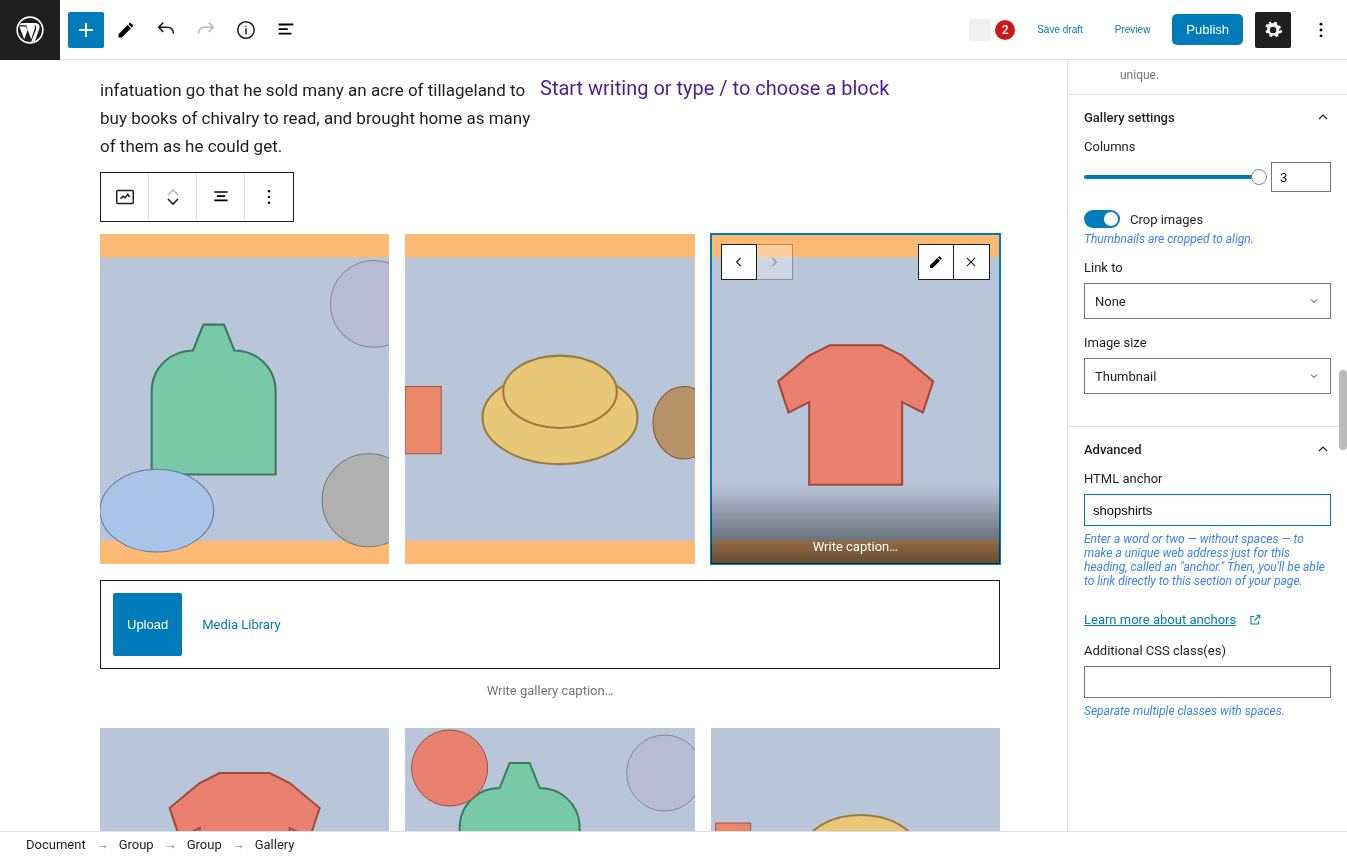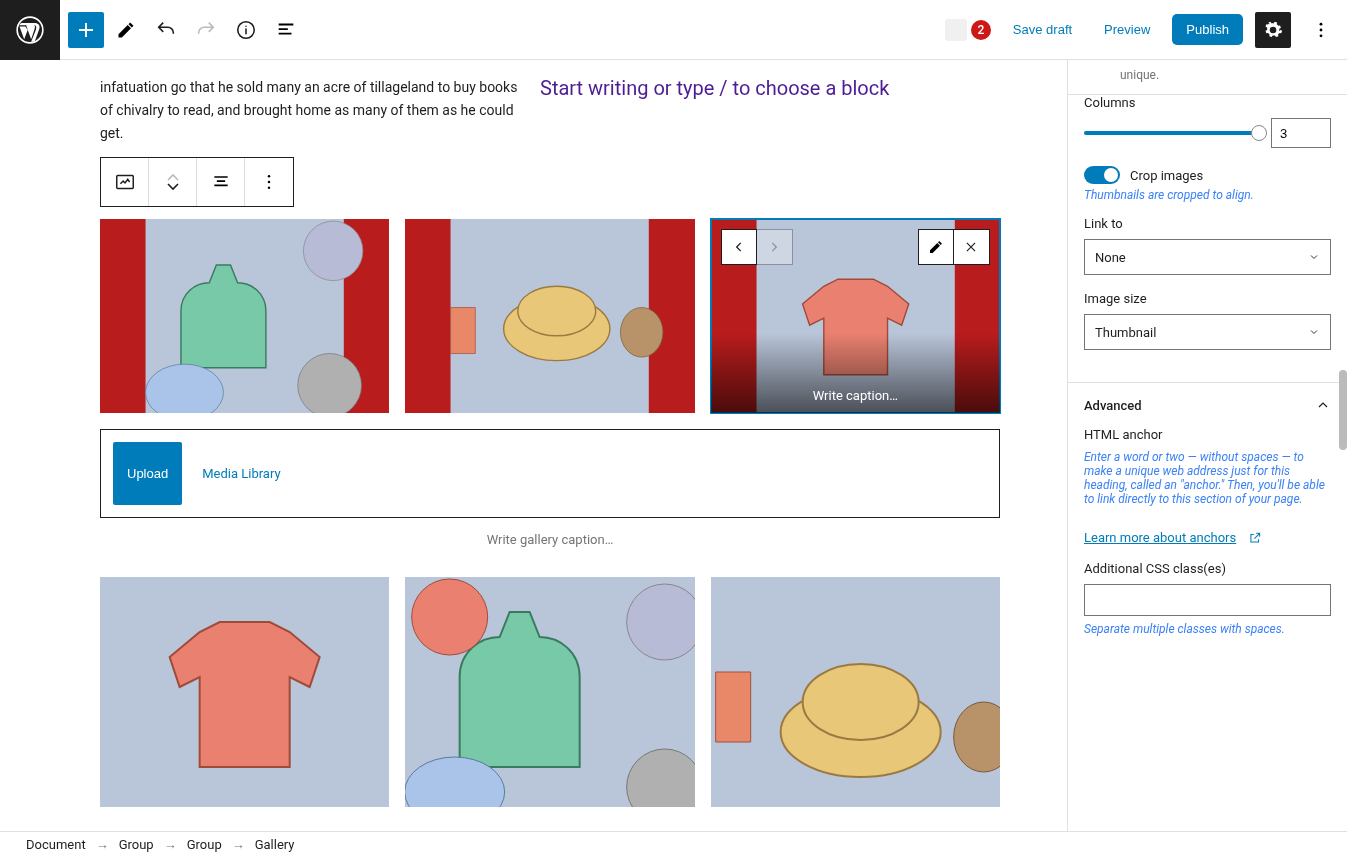--- a/index.html
+++ b/index.html
@@ -8,37 +8,37 @@
 .wp-logo { width: 60px; height: 60px; background: #1e1e1e; display: flex; align-items: center; justify-content: center; margin-left: -8px; }
 .wp-logo svg { width: 28px; height: 28px; fill: #fff; }
 .top-left { display: flex; align-items: center; gap: 4px; margin-left: 8px; }
 .icon-btn { width: 36px; height: 36px; display: flex; align-items: center; justify-content: center; border: none; background: transparent; border-radius: 2px; cursor: pointer; }
 .add-btn { background: #007cba; color: #fff; border-radius: 2px; }
 .add-btn svg { fill: #fff; }
 .top-right { margin-left: auto; display: flex; align-items: center; gap: 12px; }
 .badge-area { display: flex; align-items: center; gap: 4px; }
 .badge-icon { width: 22px; height: 22px; background: #f0f0f0; border-radius: 3px; }
 .badge-count { background: #cc1818; color: #fff; border-radius: 50%; width: 20px; height: 20px; display: flex; align-items: center; justify-content: center; font-size: 12px; font-weight: 500; }
-.link-btn { color: #007cba; background: none; border: none; font-size: 13px; cursor: pointer; padding: 6px 10px; }
+.link-btn { color: #007cba; background: none; border: none; font-size: 10px; cursor: pointer; padding: 6px 10px; }
 .publish-btn { background: #007cba; color: #fff; border: none; padding: 8px 14px; border-radius: 5px; font-size: 13px; cursor: pointer; }
 .settings-btn { background: #1e1e1e; color: #fff; width: 36px; height: 36px; border: none; display: flex; align-items: center; justify-content: center; border-radius: 2px; }
 .settings-btn svg { fill: #fff; }
 
 .main { display: flex; height: calc(100vh - 60px - 26px); }
 .editor { flex: 1; overflow-y: auto; padding: 0 40px 40px 40px; position: relative; }
 .editor-content { max-width: 960px; margin: 0; padding-left: 60px; }
-.paragraph { font-size: 14px; line-height: 1.65; color: #1e1e1e; margin-top: 16px; width: 48%; }
+.paragraph { font-size: 17px; line-height: 1.65; color: #1e1e1e; margin-top: 16px; width: 48%; }
 .prompt { color: #4c1d95; font-size: 20px; position: absolute; left: 540px; top: 16px; }
 
 .block-toolbar { display: inline-flex; border: 1px solid #1e1e1e; margin-top: 12px; background: #fff; }
 .block-toolbar .tb-btn { width: 48px; height: 48px; display: flex; align-items: center; justify-content: center; border: none; background: #fff; border-right: 1px solid #ddd; }
 .block-toolbar .tb-btn:last-child { border-right: none; }
 
 .gallery-row { display: flex; gap: 16px; margin-top: 12px; }
-.gallery-item { flex: 1; background: #b91c1c; height: 194px; position: relative; }
+.gallery-item { flex: 1; background: #fdba74; height: 330px; position: relative; }
 .gallery-item.selected { outline: 2px solid #007cba; outline-offset: -1px; }
 .item-toolbar { position: absolute; top: 10px; display: flex; }
 .item-toolbar.left { left: 10px; }
 .item-toolbar.right { right: 10px; }
 .item-toolbar button { width: 36px; height: 36px; border: 1px solid #1e1e1e; background: #fff; display: flex; align-items: center; justify-content: center; }
 .item-toolbar button:not(:first-child) { border-left: none; }
 .caption-overlay { position: absolute; bottom: 0; left: 0; right: 0; height: 80px; background: linear-gradient(transparent, rgba(0,0,0,0.6)); display: flex; align-items: flex-end; justify-content: center; padding-bottom: 10px; color: #fff; font-size: 13px; }
 
 .upload-bar { border: 1px solid #1e1e1e; margin-top: 16px; padding: 12px; display: flex; align-items: center; gap: 20px; }
 .upload-btn { background: #007cba; color: #fff; border: none; padding: 24px 14px; border-radius: 2px; font-size: 13px; }
@@ -263,20 +263,26 @@
               <ellipse cx="268" cy="160" rx="30" ry="35" fill="#b8936a" stroke="#7a5a3a"></ellipse>
             </svg>
           </div>
       </div>
     </div>
   </div>
 
   <div class="sidebar">
     <div class="sb-note">unique.</div>
     <div class="sb-section">
+      <div class="sb-header">
+        <span>Gallery settings</span>
+        <svg width="16" height="16" viewBox="0 0 24 24">
+            <path d="M6 15l6-6 6 6" fill="none" stroke="#1e1e1e" stroke-width="1.8"></path>
+          </svg>
+      </div>
       <div class="sb-body">
         <label class="sb-label">Columns</label>
         <div class="slider-row">
           <div class="slider">
               <div class="slider-fill"></div>
               <div class="slider-thumb"></div>
             </div>
           <input class="num-input" value="3" style="">
         </div>
         <div class="toggle-row">
@@ -302,20 +308,21 @@
     </div>
     <div class="sb-section">
       <div class="sb-header">
         <span>Advanced</span>
         <svg width="16" height="16" viewBox="0 0 24 24">
             <path d="M6 15l6-6 6 6" fill="none" stroke="#1e1e1e" stroke-width="1.8"></path>
           </svg>
       </div>
       <div class="sb-body">
         <label class="sb-label">HTML anchor</label>
+        <input class="text-input" value="shopshirts" style="">
         <div class="help-text" style="font-style:italic">Enter a word or two — without spaces — to make a unique web address just for this heading, called an "anchor." Then, you'll be able to link directly to this section of your page.</div>
         <a class="link-more">
           <span>Learn more about anchors</span>
           <svg width="14" height="14" viewBox="0 0 24 24" fill="none" stroke="#007cba" stroke-width="1.8">
               <path d="M14 4h6v6M20 4l-9 9M18 14v5H5V6h5"></path>
             </svg>
         </a>
         <label class="sb-label">Additional CSS class(es)</label>
         <input class="text-input plain" style="">
         <div class="help-text">Separate multiple classes with spaces.</div>

